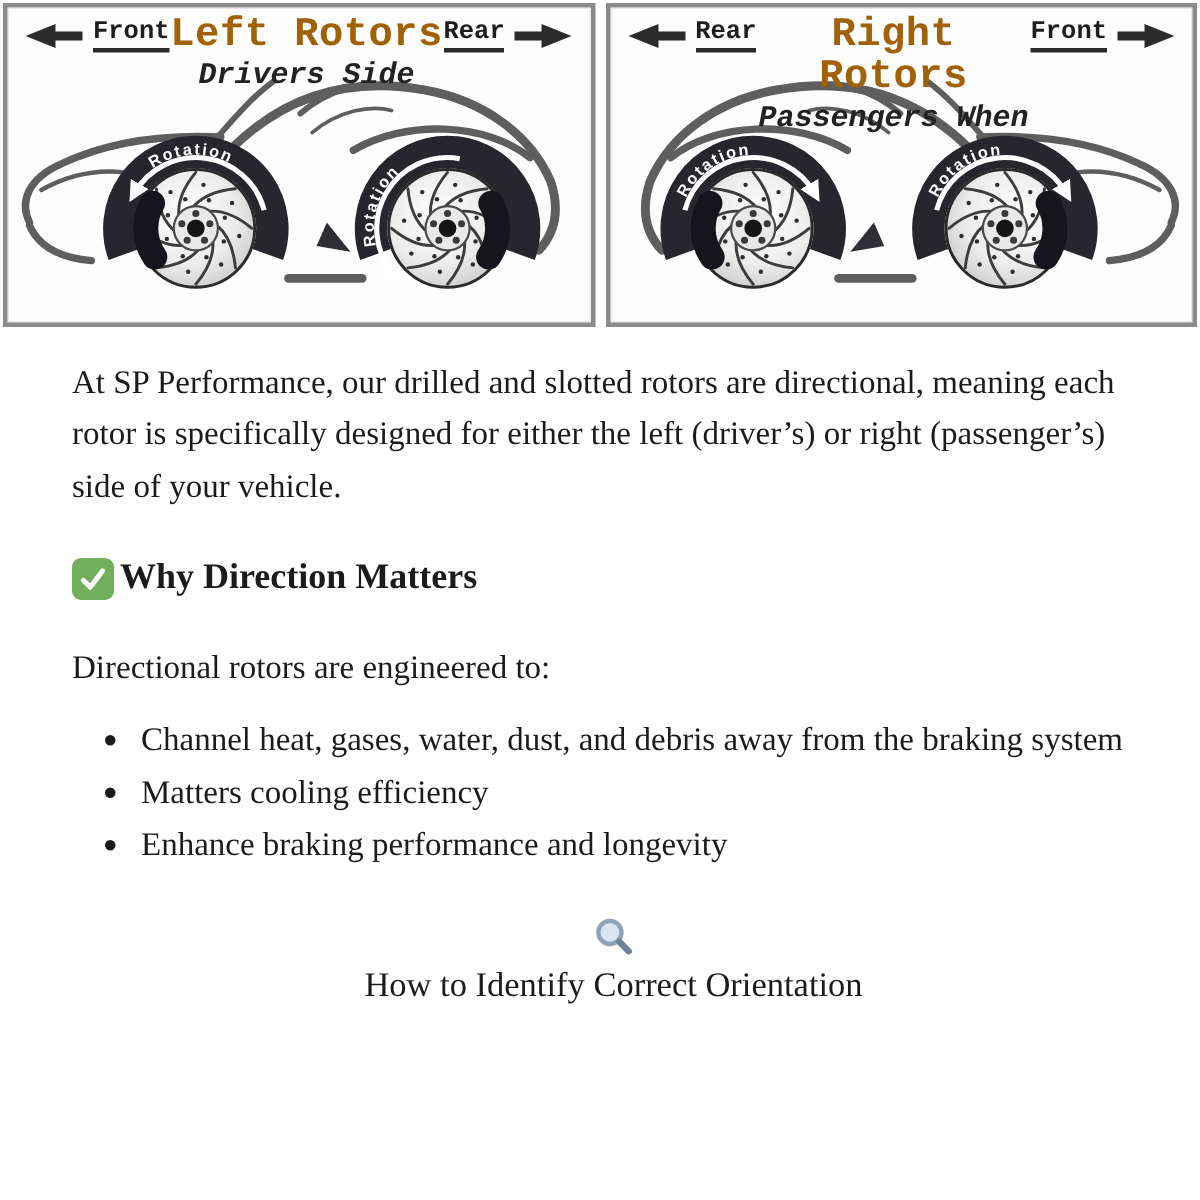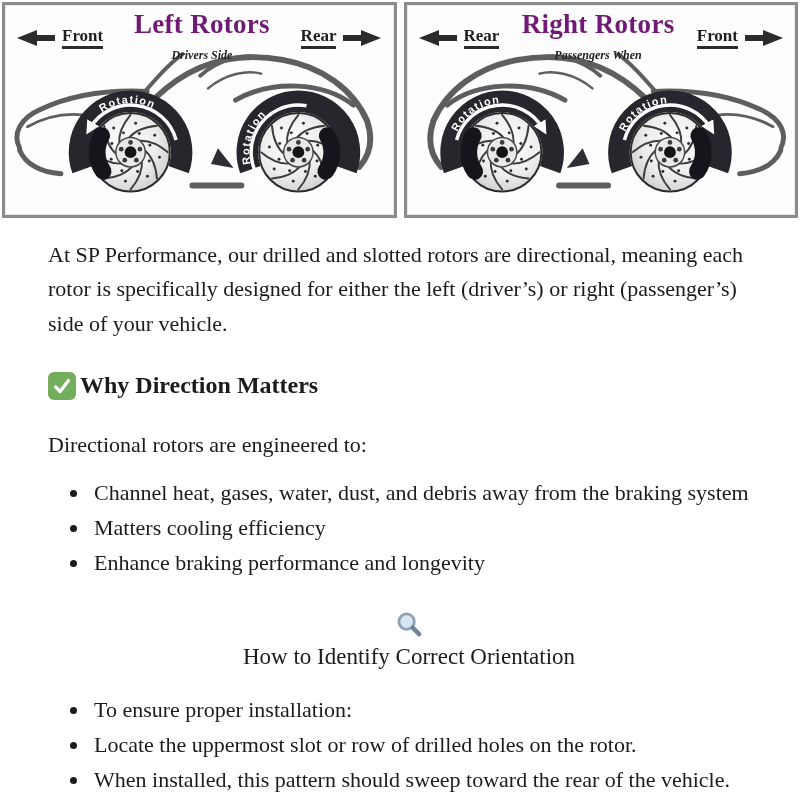--- a/index.html
+++ b/index.html
@@ -11,32 +11,32 @@
   
   .panels { display:flex; gap:7px; padding:2px 2px 0 2px; }
   .panel {
     position:relative; flex:1; height:216px;
     border:3px solid #8b8b8b; background:#fdfdfd;
     box-shadow: inset 0 0 0 1px #e8e8e8;
   }
   .car-svg { position:absolute; left:0; top:0; width:100%; height:100%; }
   .panel-header {
     position:absolute; top:5px; left:12px; right:12px; z-index:2;
-    display:flex; justify-content:space-between; align-items:center;
-    font-family:Liberation Serif, serif;
+    display:flex; justify-content:space-between; align-items:flex-start;
+    font-family:Liberation Mono, monospace;
   }
   .dir-label { display:flex; align-items:center; gap:5px; margin-top:3px; }
   .dir-label .txt {
     font-weight:bold; font-size:17px; color:#1e1e1e;
     border-bottom:3px solid #2b2b2b; line-height:1.1; padding-bottom:0px;
   }
   .arrow-svg { display:block; }
   .title-block { text-align:center; }
-  .panel-title { font-size:27px; font-weight:bold; color:#701a75; line-height:1.05; letter-spacing:0.3px; }
-  .panel-subtitle { font-size:12px; font-weight:bold; font-style:italic; color:#222; margin-top:10px; }
+  .panel-title { font-size:27px; font-weight:bold; color:#a16207; line-height:1.05; letter-spacing:0.3px; }
+  .panel-subtitle { font-size:20px; font-weight:bold; font-style:italic; color:#222; margin-top:1px; }
   .rot {
     fill:#ffffff; font-family:"Liberation Sans", sans-serif;
     font-weight:bold; font-size:11px; letter-spacing:1.4px;
   }
   
   .content { padding:20px 30px 0 24px; font-size:22px; line-height:1.56;margin-left:24px; }
   .intro { margin:0 0 26px 0; max-width:748px; }
   .heading1 {
     display:flex; align-items:center; gap:4px;
     font-size:24px; font-weight:bold; margin:0 0 24px 0;
@@ -231,19 +231,14 @@
   <h3 class="heading2">
     <span class="mag-icon">
       <svg width="27" height="27" viewBox="0 0 28 28">
         <circle cx="11" cy="11" r="8" fill="#d8e6f4" stroke="#8fa3b7" stroke-width="3"></circle>
         <line x1="17.5" y1="17.5" x2="24" y2="24" stroke="#6e8396" stroke-width="4.5" stroke-linecap="round"></line>
       </svg>
     </span>
     <span>How to Identify Correct Orientation</span>
   </h3>
 
-  <ul>
-    <li>To ensure proper installation:</li>
-    <li>Locate the uppermost slot or row of drilled holes on the rotor.</li>
-    <li>When installed, this pattern should sweep toward the rear of the vehicle.</li>
-  </ul>
 
 </div>
 
 </body></html>

